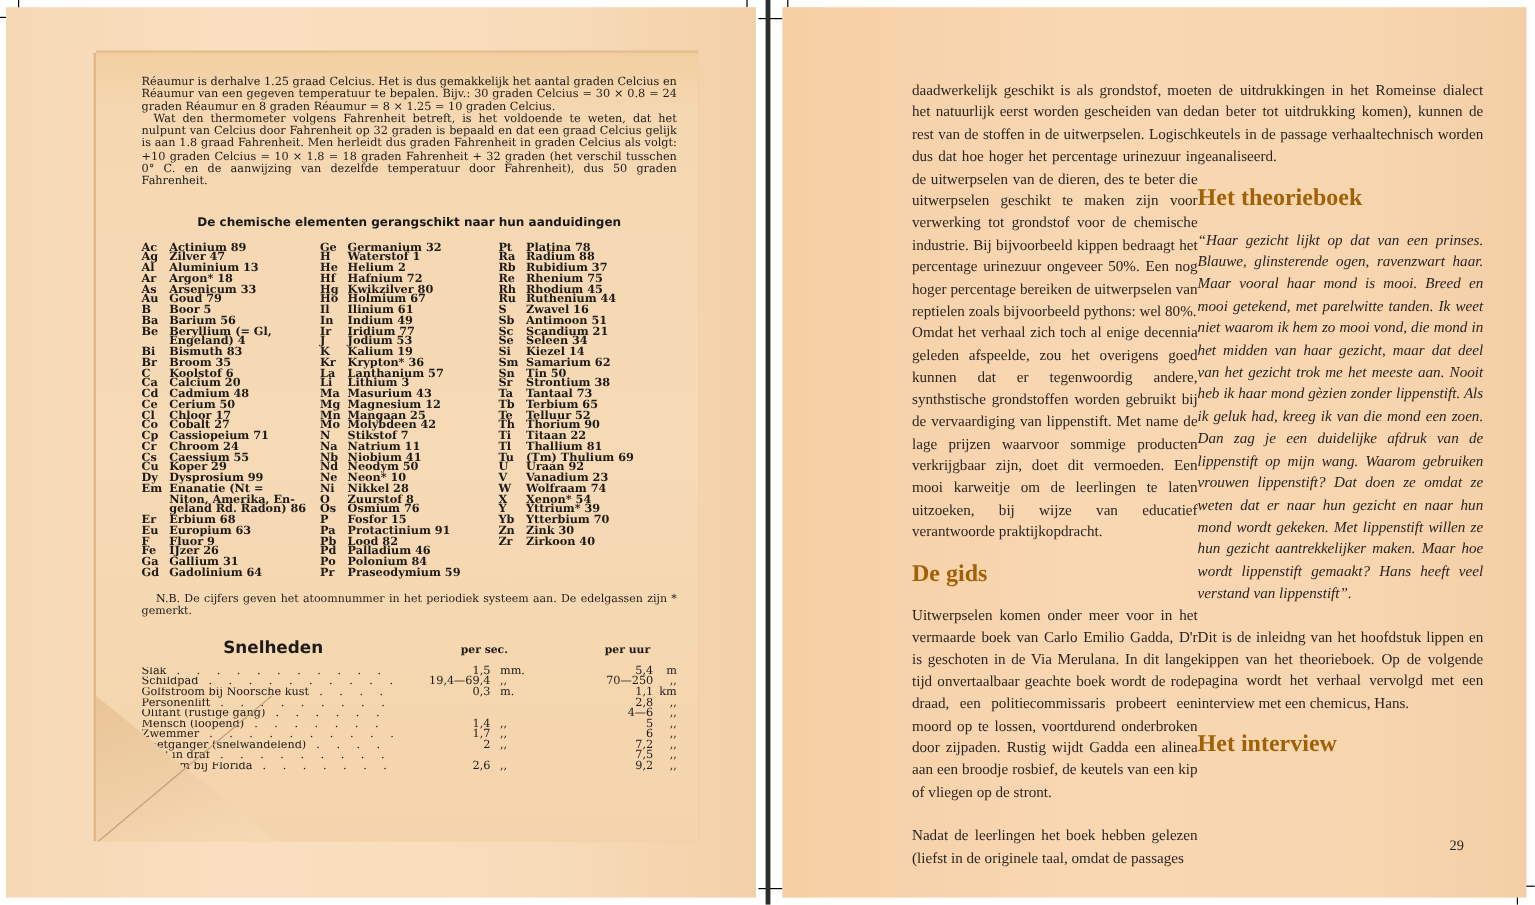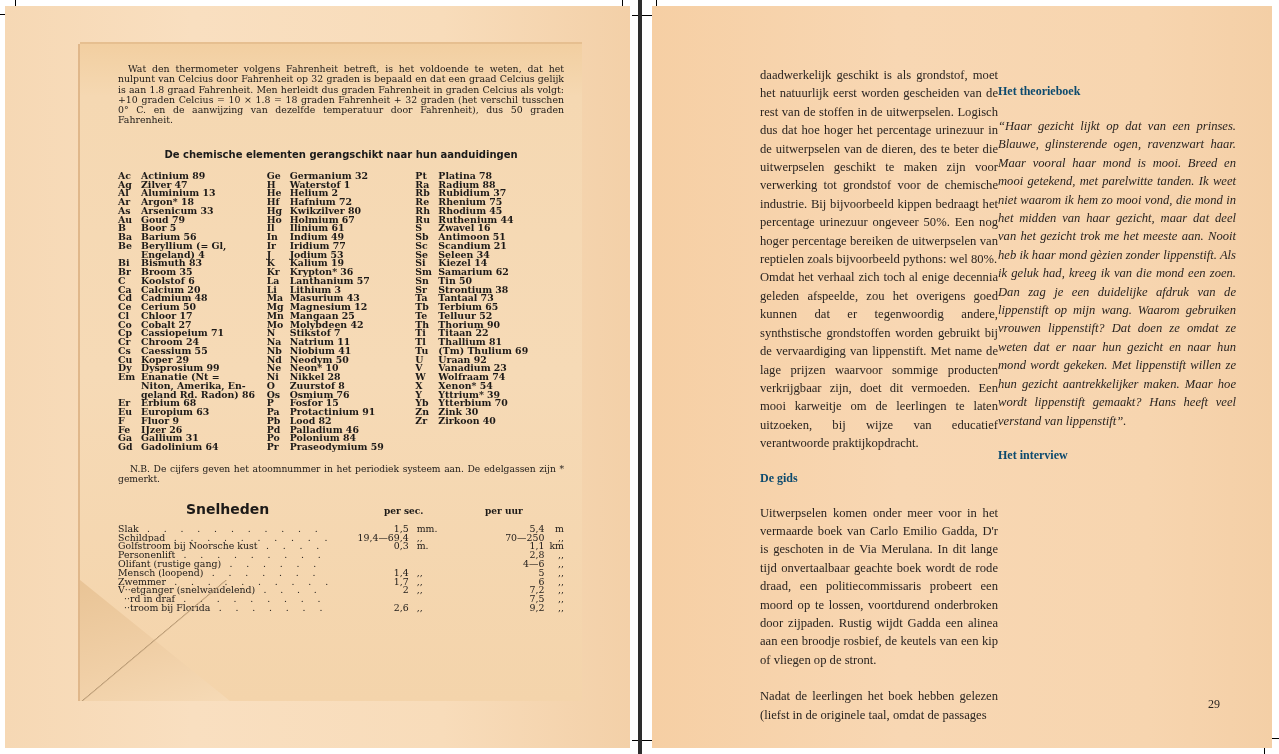--- a/index.html
+++ b/index.html
@@ -55,21 +55,21 @@
     margin:12px 0 0 0; text-indent:12px; text-align:justify;
   }
   .speeds-head { display:flex; align-items:baseline; margin-top:17px; }
   .speeds-title {
     font-family:"DejaVu Sans", sans-serif; font-weight:bold; font-size:14px;
     margin-left:68px; width:198px;
   }
   .speeds-colhead {
     font-family:"DejaVu Serif", serif; font-size:9px; font-weight:bold;
   }
-  .speeds-colhead.sec { width:101px; }
+  .speeds-colhead.sec { width:120px; }
   .speed-row {
     display:flex; font-family:"DejaVu Serif", serif; font-size:9.4px; line-height:8.8px;
   }
   .speed-label { width:216px; white-space:nowrap; overflow:hidden; }
   .speed-dots { letter-spacing:5.4px; }
   .speed-sec { width:80px; text-align:right; }
   .speed-secu { width:90px; padding-left:8px; }
   .speed-hour { width:40px; text-align:right; }
   .speed-houru { width:20px; text-align:right; }
   .speeds-table { margin-top:8px; }
@@ -87,22 +87,22 @@
   
   .col {
     position:absolute; top:66px; width:238px; color:#2a2420;
     font-family:"Liberation Serif", serif; font-size:12.6px; line-height:18.4px;
   }
   .col-a { left:760px; }
   .col-b { left:998px; }
   .col p { margin:0; text-align:justify; }
   .col p.gap { margin-top:18px; }
   .col h2 {
-    font-family:"Liberation Serif", serif; font-weight:bold; font-size:12px;
-    line-height:20px; margin:15px 0 16px 0; color:#0c4a6e;
+    font-family:"Liberation Serif", serif; font-weight:bold; font-size:20px;
+    line-height:20px; margin:15px 0 16px 0; color:#a16207;
   }
   .col .quote { font-style:italic; }
   .col .q-bold { font-style:italic; font-weight:bold; }
   .page-number {
     position:absolute; left:1208px; top:697px; font-size:12px; color:#2a2420;
     font-family:"Liberation Serif", serif;
   }
 </style>
 </head>
 <body>
@@ -116,20 +116,21 @@
 <div class="crop" style="left:1265px;top:738px;width:14px;height:1px;"></div>
 <div class="crop" style="left:1264px;top:744px;width:1px;height:10px;"></div>
 
 <div class="page page-left"></div>
 <div class="spine"></div>
 <div class="page page-right"></div>
 
 <div class="clipping">
   <div class="clip-inner">
     <div class="intro">
+      <p>Réaumur is derhalve 1.25 graad Celcius. Het is dus gemakkelijk het aantal graden Celcius en Réaumur van een gegeven temperatuur te bepalen. Bijv.: 30 graden Celcius = 30 × 0.8 = 24 graden Réaumur en 8 graden Réaumur = 8 × 1.25 = 10 graden Celcius.</p>
       <p class="indent">Wat den thermometer volgens Fahrenheit betreft, is het voldoende te weten, dat het nulpunt van Celcius door Fahrenheit op 32 graden is bepaald en dat een graad Celcius gelijk is aan 1.8 graad Fahrenheit. Men herleidt dus graden Fahrenheit in graden Celcius als volgt: +10 graden Celcius = 10 × 1.8 = 18 graden Fahrenheit + 32 graden (het verschil tusschen 0° C. en de aanwijzing van dezelfde temperatuur door Fahrenheit), dus 50 graden Fahrenheit.</p>
     </div>
 
     <div class="elements-title">De chemische elementen gerangschikt naar hun aanduidingen</div>
 
     <div class="el-cols">
       <div class="el-col">
           <div class="el-row">
             <span class="el-sym">Ac</span>
             <span class="el-name">Actinium 89</span>
@@ -595,18 +596,20 @@
 
 <div class="col col-a">
   <p>daadwerkelijk geschikt is als grondstof, moet het natuurlijk eerst worden gescheiden van de rest van de stoffen in de uitwerpselen. Logisch dus dat hoe hoger het percentage urinezuur in de uitwerpselen van de dieren, des te beter die uitwerpselen geschikt te maken zijn voor verwerking tot grondstof voor de chemische industrie. Bij bijvoorbeeld kippen bedraagt het percentage urinezuur ongeveer 50%. Een nog hoger percentage bereiken de uitwerpselen van reptielen zoals bijvoorbeeld pythons: wel 80%.</p>
   <p>Omdat het verhaal zich toch al enige decennia geleden afspeelde, zou het overigens goed kunnen dat er tegenwoordig andere, synthstische grondstoffen worden gebruikt bij de vervaardiging van lippenstift. Met name de lage prijzen waarvoor sommige producten verkrijgbaar zijn, doet dit vermoeden. Een mooi karweitje om de leerlingen te laten uitzoeken, bij wijze van educatief verantwoorde praktijkopdracht.</p>
   <h2>De gids</h2>
   <p>Uitwerpselen komen onder meer voor in het vermaarde boek van Carlo Emilio Gadda, D'r is geschoten in de Via Merulana. In dit lange tijd onvertaalbaar geachte boek wordt de rode draad, een politiecommissaris probeert een moord op te lossen, voortdurend onderbroken door zijpaden. Rustig wijdt Gadda een alinea aan een broodje rosbief, de keutels van een kip of vliegen op de stront.</p>
   <p class="gap">Nadat de leerlingen het boek hebben gelezen (liefst in de originele taal, omdat de passages</p>
 </div>
 
 <div class="col col-b">
+  <p>en de uitdrukkingen in het Romeinse dialect dan beter tot uitdrukking komen), kunnen de keutels in de passage verhaaltechnisch worden geanaliseerd.</p>
   <h2>Het theorieboek</h2>
   <p class="quote">“Haar gezicht lijkt op dat van een prinses. Blauwe, glinsterende ogen, ravenzwart haar. Maar vooral haar mond is mooi. Breed en mooi getekend, met parelwitte tanden. Ik weet niet waarom ik hem zo mooi vond, die mond in het midden van haar gezicht, maar dat deel van het gezicht trok me het meeste aan. Nooit heb ik haar mond gèzien zonder lippenstift. Als ik geluk had, kreeg ik van die mond een zoen. Dan zag je een duidelijke afdruk van de lippenstift op mijn wang. Waarom gebruiken vrouwen lippenstift? Dat doen ze omdat ze weten dat er naar hun gezicht en naar hun mond wordt gekeken. Met lippenstift willen ze hun gezicht aantrekkelijker maken. Maar hoe wordt lippenstift gemaakt? Hans heeft veel verstand van lippenstift”.</p>
+  <p class="gap">Dit is de inleidng van het hoofdstuk lippen en kippen van het theorieboek. Op de volgende pagina wordt het verhaal vervolgd met een interview met een chemicus, Hans.</p>
   <h2>Het interview</h2>
 </div>
 
 <div class="page-number">29</div>
 
 </body></html>

